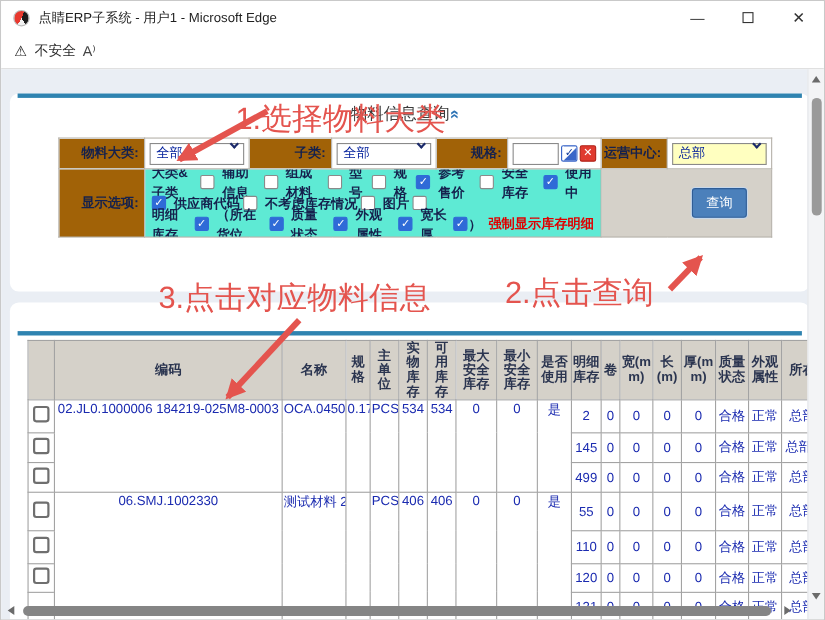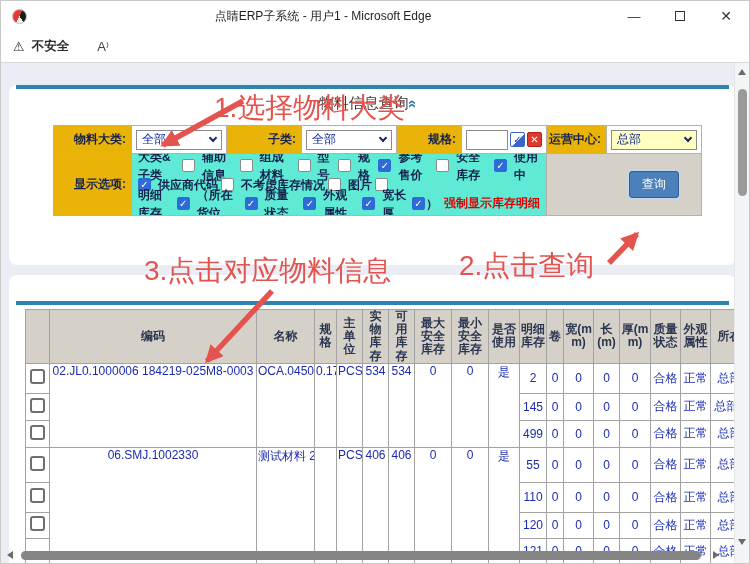--- a/index.html
+++ b/index.html
@@ -2,56 +2,56 @@
 <html><head>
 <meta charset="utf-8">
 <style>
   * { margin:0; padding:0; box-sizing:border-box; }
   html,body { width:750px; height:564px; overflow:hidden;
     font-family:"Liberation Sans","DejaVu Sans",sans-serif; background:#fff; }
   body { position:relative; border:1px solid #c9c9c9; }
 
   
   .titlebar { position:absolute; top:0; left:0; right:0; height:30px; background:#fff;
-    display:flex; align-items:center;text-align:center; }
+    display:flex; align-items:center; }
   .app-icon { width:15px; height:15px; border-radius:50%; margin:0 8px 0 11px;
     background:conic-gradient(from 210deg,#e8392f 0 48%,#1d1d1d 48% 82%,#f2f2f2 82%);
     border:1px solid #bbb; }
   .win-title { font-size:12px; color:#1f1f1f; flex:1; }
   .win-btn { width:46px; height:30px; display:flex; align-items:center; justify-content:center;
     font-size:13px; color:#333; }
   .maxi-glyph { width:10px; height:10px; border:1px solid #333; }
   .close-glyph { font-size:14px; }
 
   
   .addressbar { position:absolute; top:30px; left:0; right:0; height:32px; background:#fff;
     border-bottom:1px solid #d9d9d9; display:flex; align-items:center; }
   .warn-ico { font-size:13px; color:#222; margin:0 7px 0 12px; }
-  .sec-label { font-size:12.5px; color:#2b2b2b; font-weight:bold; margin-right:28px; }
+  .sec-label { font-size:12.5px; color:#2b2b2b; font-weight:normal; margin-right:6px; }
   .url-text { font-size:12.5px; color:#262626; flex:1; white-space:nowrap; overflow:hidden; }
   .readaloud { font-size:13px; color:#444; margin-right:14px; }
 
   
   .content { position:absolute; top:62px; left:0; width:735px; bottom:0; background:#eaeef4; overflow:hidden; }
   .panel { background:#fff; border-radius:8px; margin-left:8px; position:relative; }
   .panel-rule { border-top:4px solid #2f83b0; margin:0 7px; }
   .panel-head { display:flex; justify-content:center; align-items:center; padding:5px 14px 0 5px; }
   .panel-title { font-size:15px; color:#3c3c3c; }
   .collapse-ico { color:#2e74b5; font-size:15px; font-weight:bold; transform:rotate(90deg); line-height:12px; }
 
   .panel-query { margin-top:10px; height:180px; }
   .panel-query .panel-rule { margin-top:22px; }
 
   
   table.qform { border-collapse:collapse; margin:12px 12px 0 44px; table-layout:fixed; }
   table.qform td { border:1px solid #b5b1a9; font-size:12px; overflow:hidden; }
-  td.lbl { background:#eab308; color:#15214d; font-weight:bold; text-align:right; padding-right:5px; }
+  td.lbl { background:#a16207; color:#15214d; font-weight:bold; text-align:right; padding-right:5px; }
   td.fld { background:#fff; padding:3px 4px; }
   tr.fr1 td { height:28px; } tr.fr2 td { height:27px; }
-  .sel { display:flex; justify-content:space-between; align-items:center; height:20px;
+  .sel { display:flex; justify-content:space-between; height:20px;
     border:1px solid #8a8a8a; background:#fff; padding:0 5px; color:#001e9b; }
   .sel.yellow { background:#ffffc0; }
   .chev { width:6px; height:6px; border-right:2px solid #1b2a6b; border-bottom:2px solid #1b2a6b;
     transform:rotate(45deg); margin-top:-3px; }
   .inp { width:100%; height:20px; border:1px solid #8a8a8a; background:#fff; font-size:12px;
     color:#001e9b; padding:0 3px; font-family:inherit; }
   .inp-wrap { display:flex; align-items:center; gap:2px; }
   .inp-wrap .inp { flex:1; min-width:0; }
   .mini-ico { width:15px; height:15px; flex:0 0 15px; border-radius:2px; display:flex;
     align-items:center; justify-content:center; font-size:10px; }

